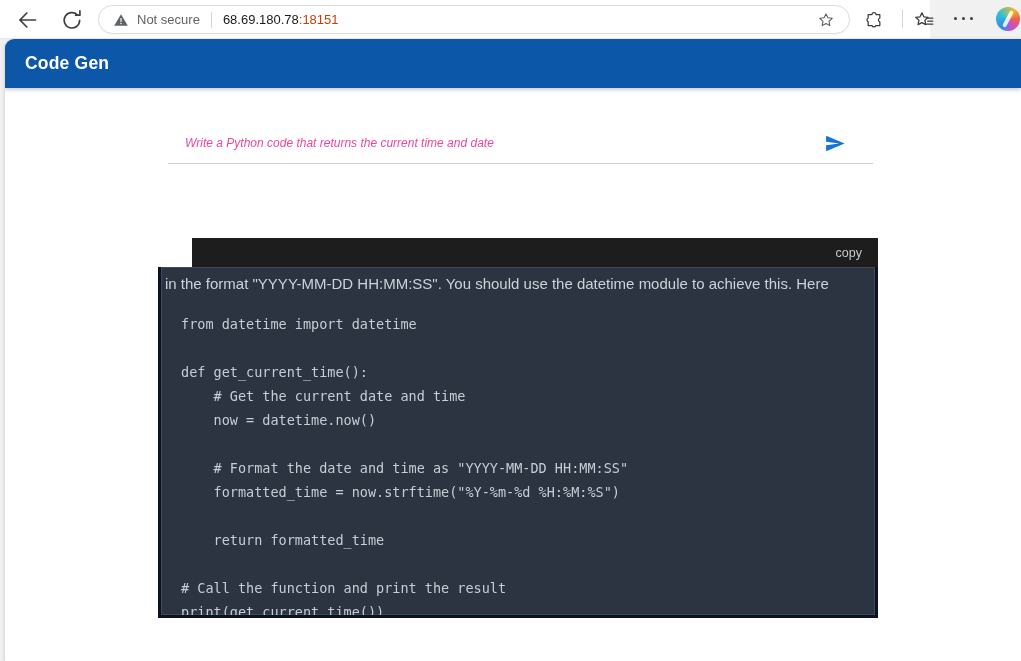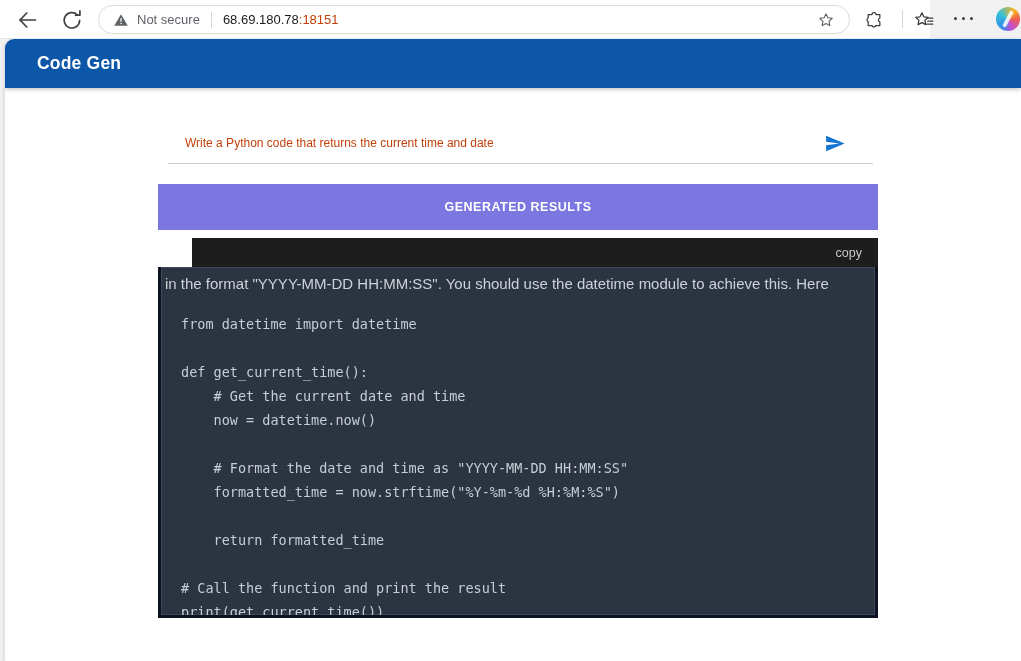--- a/index.html
+++ b/index.html
@@ -36,30 +36,30 @@
              background:conic-gradient(from 215deg,#2e8de9,#35c1d6 25%,#f8b521 50%,#ef5e4e 65%,#c14fd6 85%,#2e8de9); }
   .copilot::after { content:""; position:absolute; left:10px; top:3px; width:4px;
                     height:18px; background:#ffffff; border-radius:3px;
                     transform:rotate(28deg); opacity:.85; }
 
   
   .app-card { position:absolute; left:5px; top:39px; width:1016px; height:622px;
               background:#ffffff; border-top-left-radius:9px; overflow:hidden;
               box-shadow:0 1px 4px rgba(0,0,0,.18); }
   .app-header { height:49px; background:var(--header-bg); display:flex;
-                align-items:center; padding-left:32px;
+                align-items:center; padding-left:20px;
                 box-shadow:0 2px 4px rgba(0,0,0,.2); }
   .app-title { color:#ffffff; font-size:17.5px; font-weight:bold; letter-spacing:.2px; }
 
   
   .prompt-row { position:absolute; left:163px; top:84px; width:705px; height:41px;
                 border-bottom:1px solid #cfcfcf; display:flex; align-items:center; }
   .prompt-input { flex:1; border:none; outline:none; background:transparent;
                   font-family:"Liberation Sans", sans-serif; font-size:12px;
-                  color:#c2410c; padding-left:17px; }
+                  color:#ec4899; padding-left:17px;font-style:italic; }
   .send-btn { width:24px; height:24px; margin-right:26px; border:none;
               background:transparent; cursor:pointer; color:var(--send-blue);
               padding:0; display:flex; align-items:center; justify-content:center; }
 
   
   .banner { position:absolute; left:153px; top:145px; width:720px; height:46px;
             background:var(--banner-bg); display:flex; align-items:center;
             justify-content:center; }
   .banner span { color:#ffffff; font-size:12.5px; font-weight:bold; letter-spacing:.5px; }
 
@@ -147,23 +147,20 @@
 
   <div class="prompt-row">
     <input class="prompt-input" type="text" value="Write a Python code that returns the current time and date" style="">
     <button class="send-btn">
       <svg width="23" height="23" viewBox="0 0 24 24">
         <path d="M2.2 20 21.5 12 2.2 4v6.2L16 12 2.2 13.8Z" fill="currentColor"></path>
       </svg>
     </button>
   </div>
 
-  <div class="banner">
-    <span>GENERATED RESULTS</span>
-  </div>
 
   <div class="code-block">
     <div class="code-bar">
       <button class="copy-btn">copy</button>
     </div>
     <div class="code-wrap">
       <div class="code-area">
         <div class="intro-line">in the format "YYYY-MM-DD HH:MM:SS". You should use the datetime module to achieve this. Here</div>
         <pre class="code-text">from datetime import datetime
 

